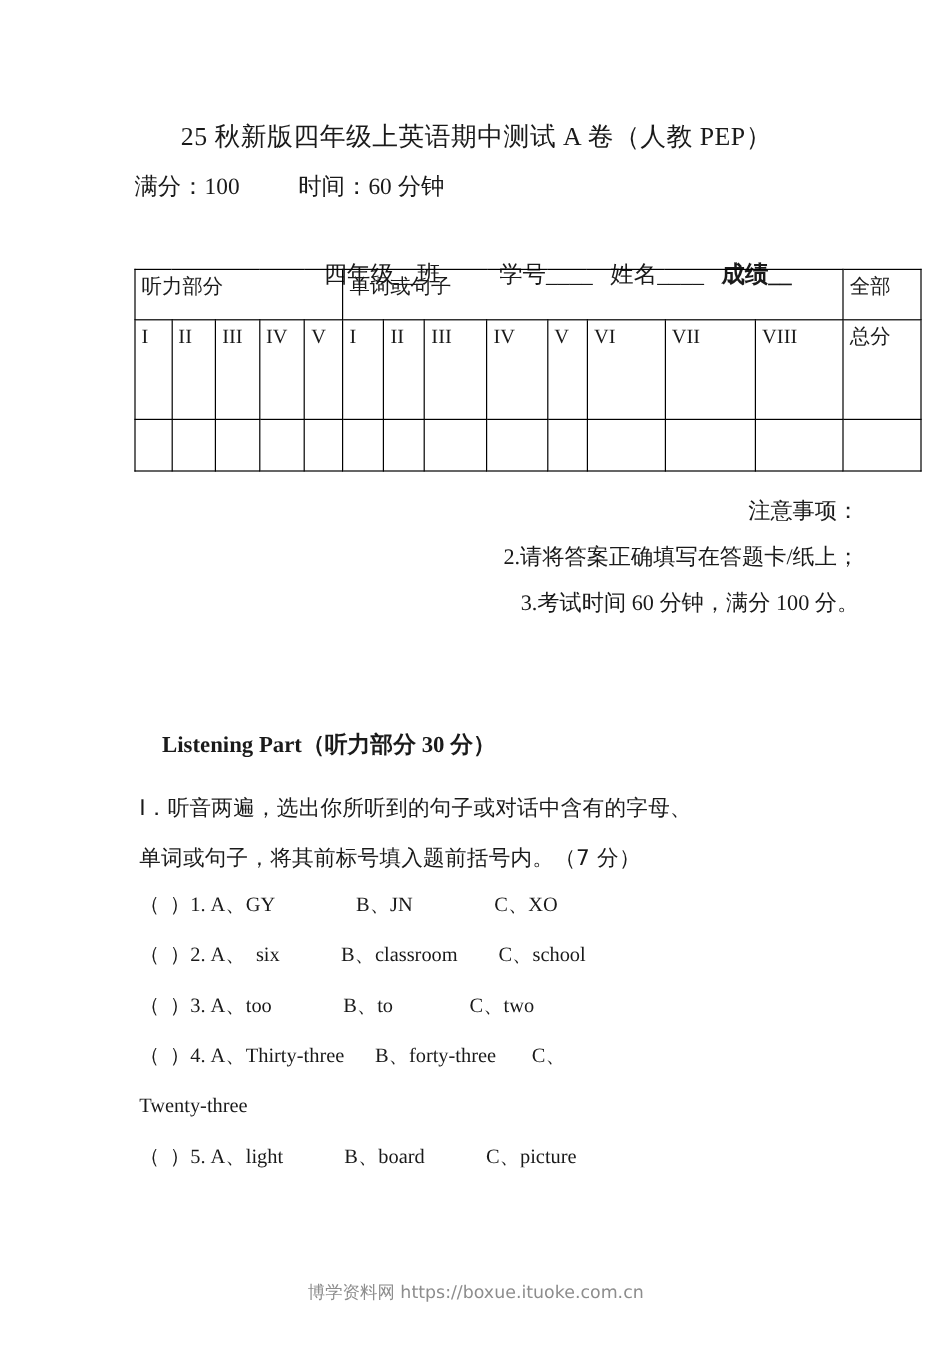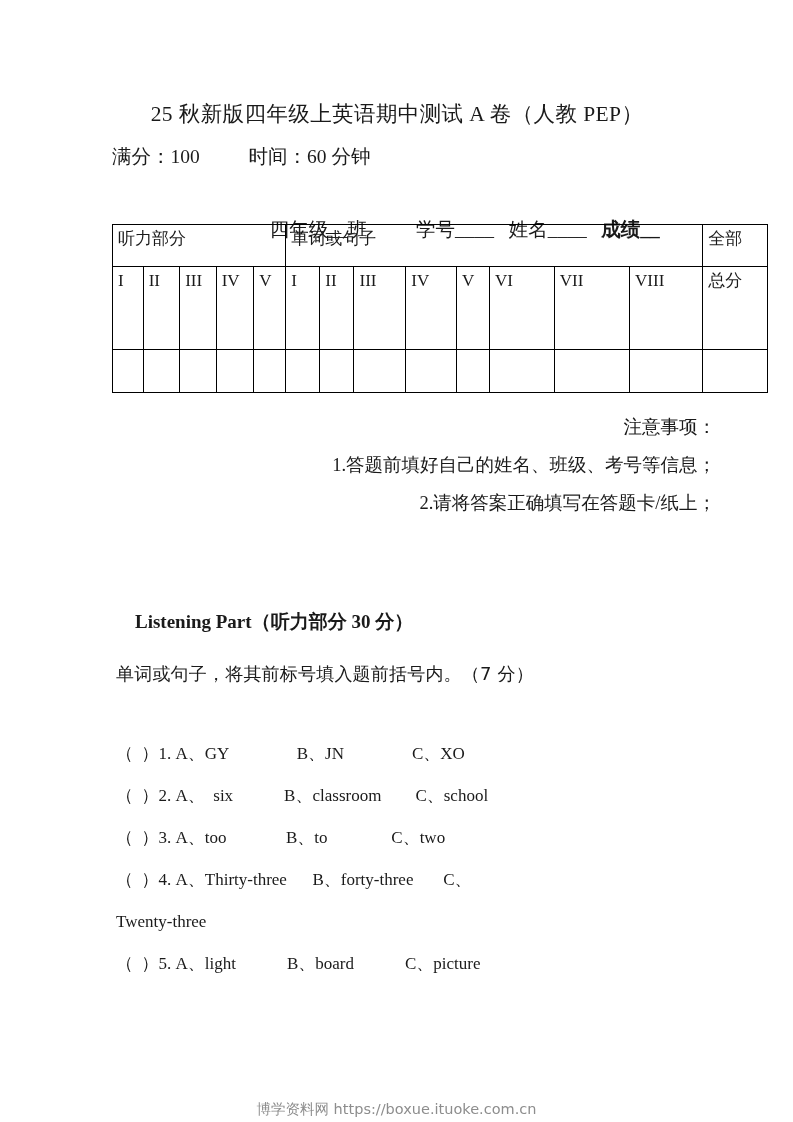--- a/index.html
+++ b/index.html
@@ -134,21 +134,20 @@
   .footer-watermark {
     position: absolute;
     left: 0;
     top: 1068px;
     width: 793px;
     text-align: center;
     font-family: "DejaVu Sans", "Liberation Sans", sans-serif;
     font-size: 14.5px;
     color: #8d8d8d;
     white-space: pre;
-    margin-top: 32px;
   }
 </style>
 </head>
 <body>
 
 <div class="page">
 
   <div class="doc-title">25 秋新版四年级上英语期中测试 A 卷（人教 PEP）</div>
 
   <div class="score-time-line">满分：100          时间：60 分钟</div>
@@ -210,27 +209,28 @@
         <td></td>
         <td></td>
         <td></td>
         <td></td>
       </tr>
     </tbody>
   </table>
 
   <div class="notes">
     <div class="note-line">注意事项：</div>
-    <div class="note-line">1.答题前填好自己的姓名、班级、考号等信息；</div>
     <div class="note-line">2.请将答案正确填写在答题卡/纸上；</div>
+    <div class="note-line">3.考试时间 60 分钟，满分 100 分。</div>
   </div>
 
   <div class="listening-heading">Listening Part（听力部分 30 分）</div>
 
   <div class="instruction">
+    <div>I．听音两遍，选出你所听到的句子或对话中含有的字母、</div>
     <div>单词或句子，将其前标号填入题前括号内。（7 分）</div>
   </div>
 
   <div class="questions">
     <div class="q-line">（  ）1. A、GY                B、JN                C、XO</div>
     <div class="q-line">（  ）2. A、  six            B、classroom        C、school</div>
     <div class="q-line">（  ）3. A、too              B、to               C、two</div>
     <div class="q-line">（  ）4. A、Thirty-three      B、forty-three       C、</div>
     <div class="q-line">Twenty-three</div>
     <div class="q-line">（  ）5. A、light            B、board            C、picture</div>

